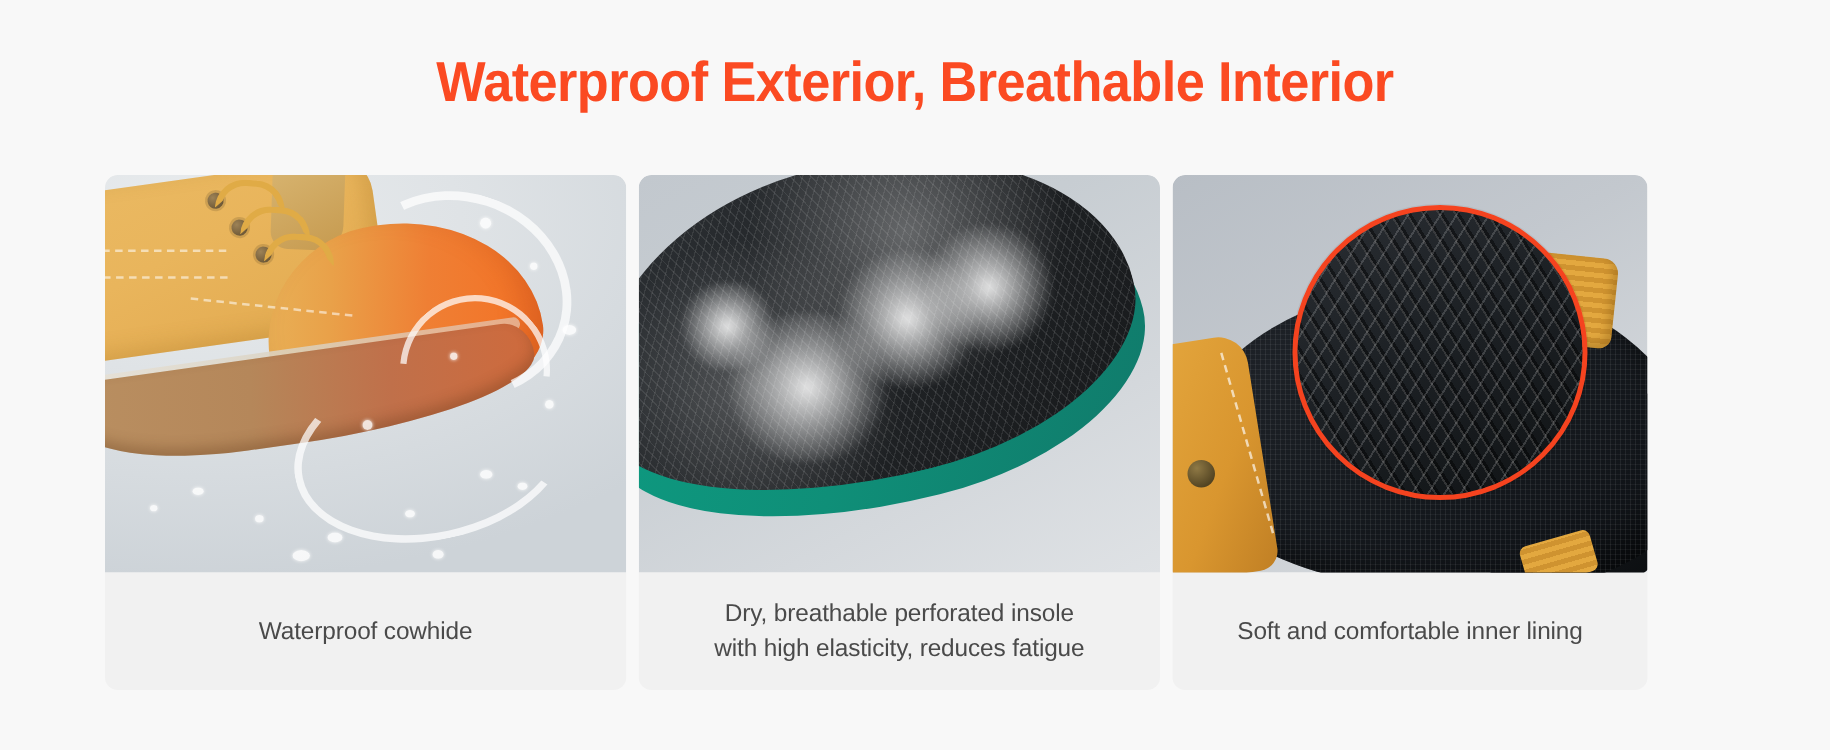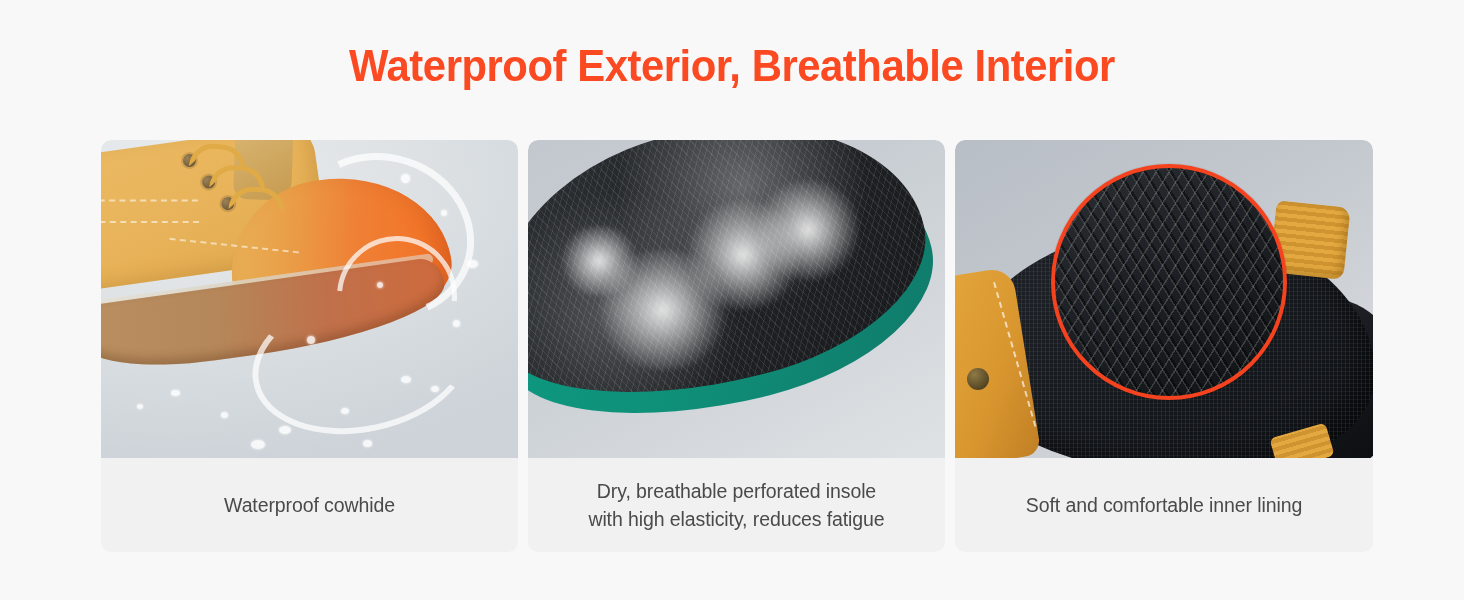--- a/index.html
+++ b/index.html
@@ -34,38 +34,38 @@
     color: #fb4a22;
     transform: scaleX(0.93);
     transform-origin: center top;
     white-space: nowrap;
   }
 
   
   .cards {
     position: absolute;
     top: 140px;
-    left: 101px;
+    left: 84px;
     width: 1272px;
     height: 412px;
     display: flex;
     gap: 10px;
   }
   .card {
     position: relative;
     background: #f1f1f1;
     border-radius: 10px;
     overflow: hidden;
     display: flex;
     flex-direction: column;
     flex: 0 0 auto;
   }
   .card.c1 { width: 417px; }
   .card.c2 { width: 417px; }
-  .card.c3 { width: 418px; background: #f1f1f1; }
+  .card.c3 { width: 380px; background: #f1f1f1; }
 
   .photo {
     position: relative;
     width: 100%;
     height: 318px;
     overflow: hidden;
     border-radius: 10px 10px 0 0;
   }
   .caption {
     flex: 1 1 auto;

